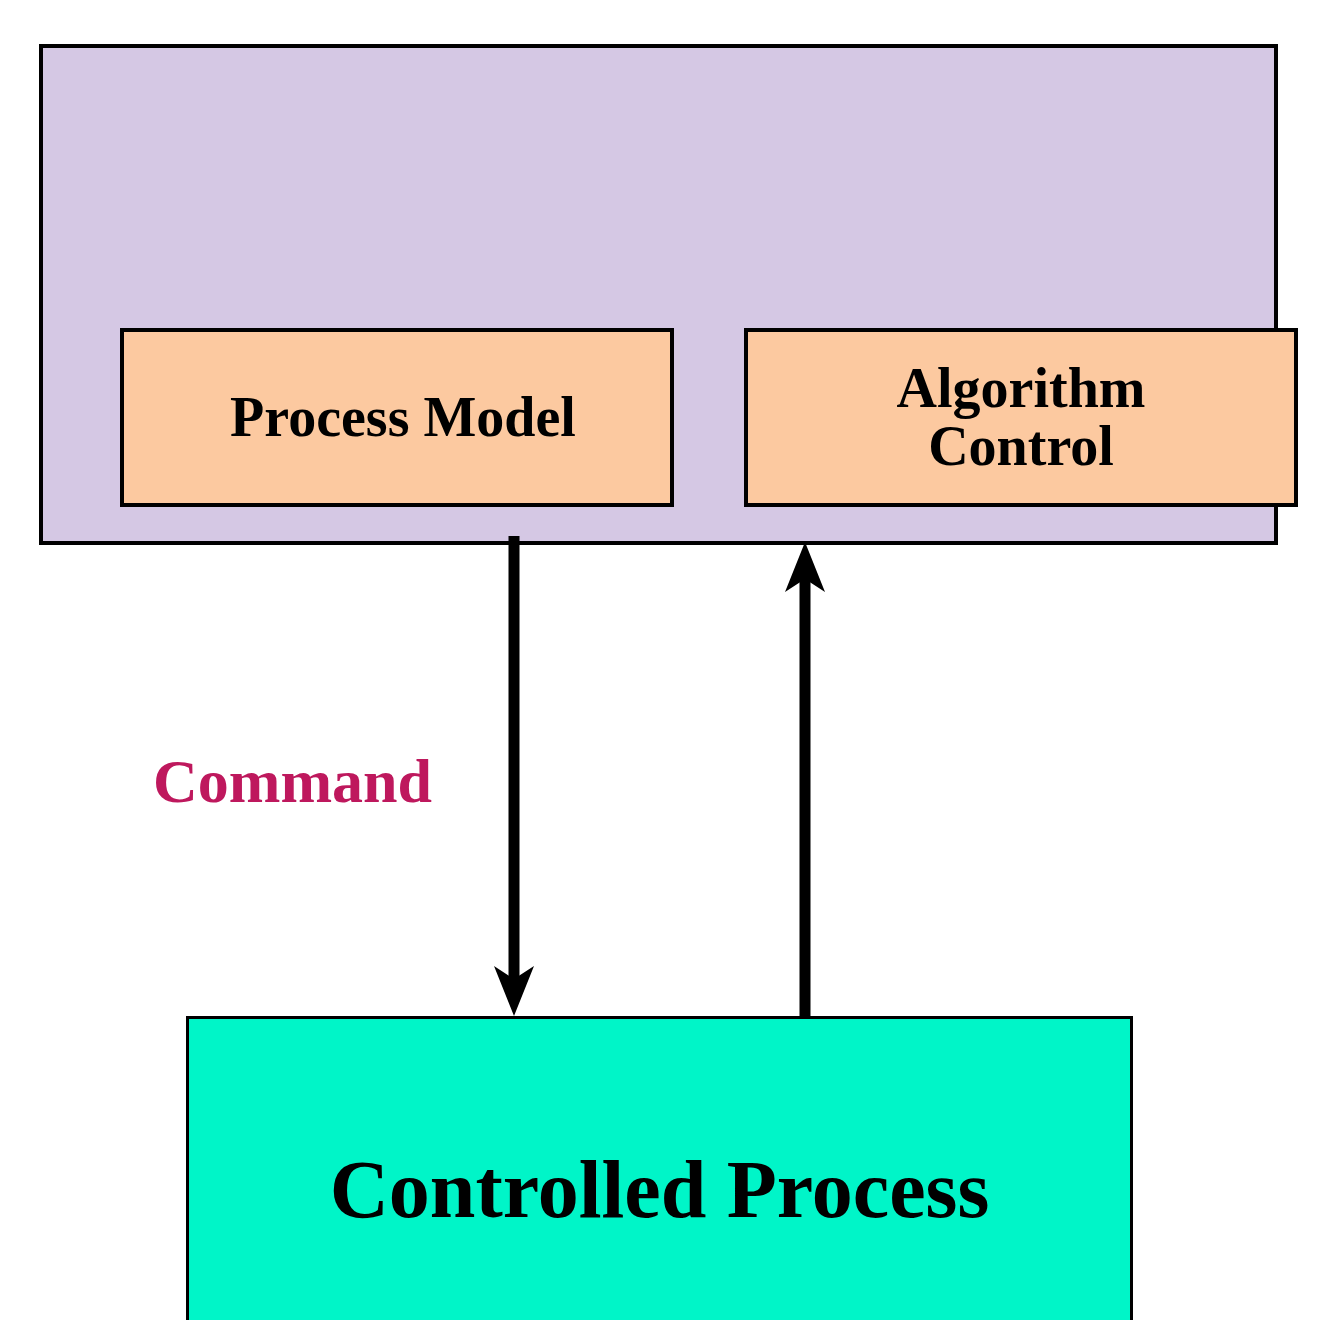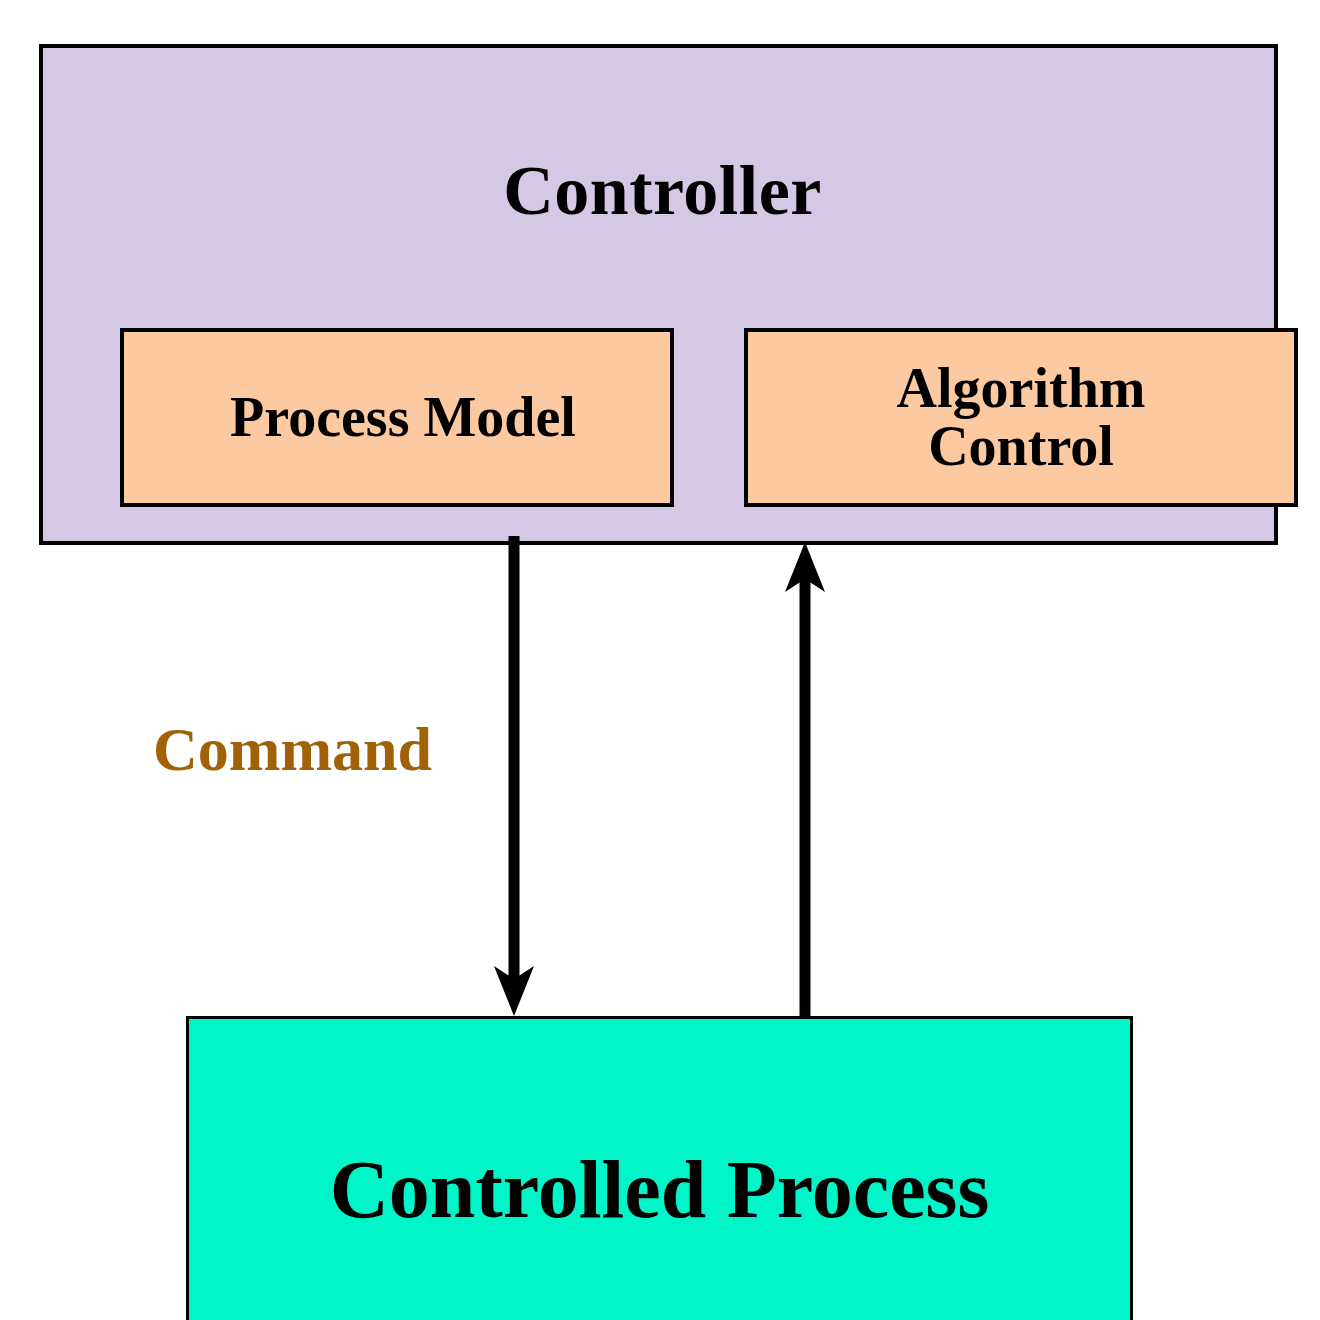--- a/index.html
+++ b/index.html
@@ -98,34 +98,34 @@
     overflow: visible;
   }
   #command-arrow-svg { left: 490px; top: 536px; }
   #feedback-arrow-svg { left: 781px; top: 540px; }
 
   
   .edge-label {
     position: absolute;
     font-size: 62px;
     font-weight: bold;
-    color: #a16207;
+    color: #be185d;
     white-space: nowrap;
     line-height: 1;
+    margin-top: 32px;
   }
   #command-label { left: 153px; top: 718px; }
   #feedback-label { left: 836px; top: 718px; }
 </style>
 </head>
 <body>
 
 <div id="canvas">
 
   <div id="controller-box">
-    <div id="controller-title">Controller</div>
 
     <div id="process-model-box" class="subblock">
       <span class="label">Process Model</span>
     </div>
 
     <div id="control-algorithm-box" class="subblock">
       <span>
         <span class="label">Algorithm</span>
         <span class="label">Control</span>
       </span>

